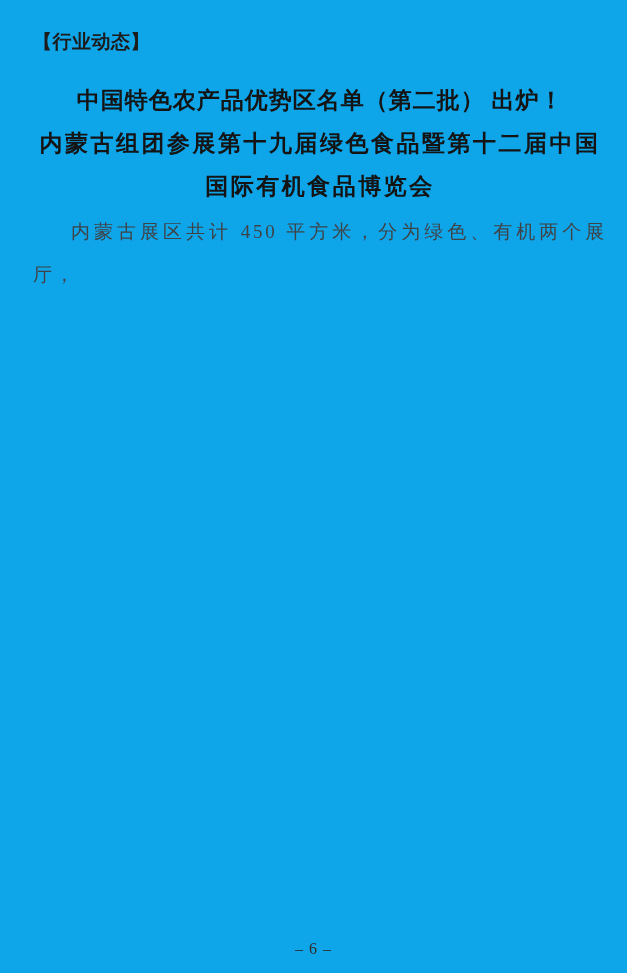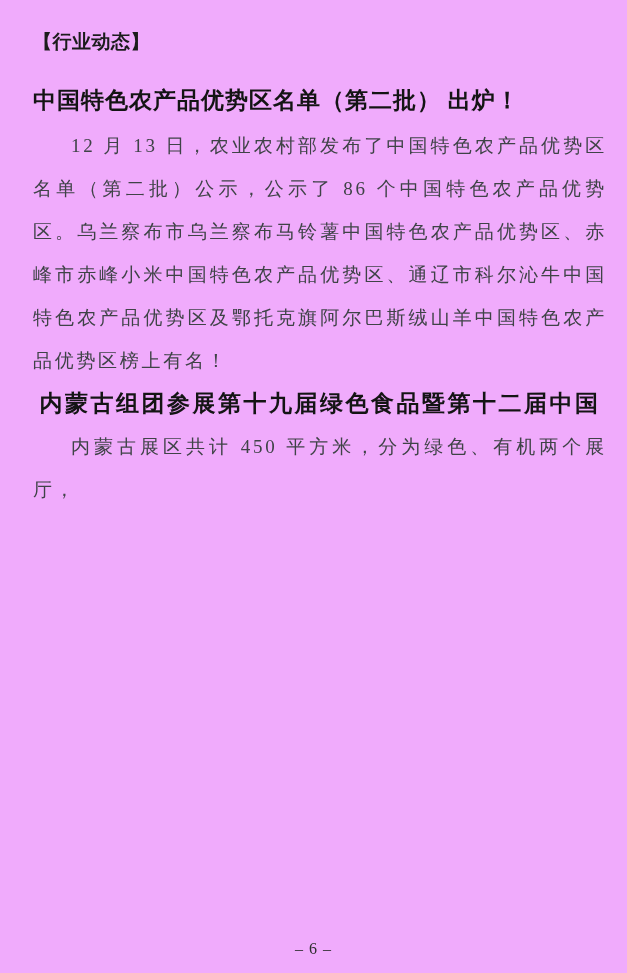--- a/index.html
+++ b/index.html
@@ -4,37 +4,37 @@
 <style>
   html, body {
     margin: 0;
     padding: 0;
     background: #ffffff;
   }
   .page {
     position: relative;
     width: 627px;
     height: 973px;
-    background: #f0abfc;
+    background: #0ea5e9;
     box-sizing: border-box;
     padding: 30px 20px 0 33px;
     overflow: hidden;
     font-family: "Liberation Serif", serif;
   }
   .section-label {
     font-family: "Liberation Sans", sans-serif;
     font-weight: 700;
     font-size: 19px;
     line-height: 24px;
     color: #1c1c1c;
     letter-spacing: 0.5px;
   }
   .article-title {
     margin: 26px 0 0 0;
-    text-align: left;
+    text-align: center;
     font-weight: 700;
     font-size: 23px;
     color: #141414;
     line-height: 42px;
   }
   .article-title .title-line {
     display: block;
     letter-spacing: 1px;
   }
   .article-title-2 {
@@ -76,25 +76,25 @@
 <body>
 
 <div class="page">
 
   <div class="section-label">【行业动态】</div>
 
   <h1 class="article-title">
     <span class="title-line">中国特色农产品优势区名单（第二批） 出炉！</span>
   </h1>
 
-  <p class="body-para">12 月 13 日，农业农村部发布了中国特色农产品优势区名单（第二批）公示，公示了 86 个中国特色农产品优势区。乌兰察布市乌兰察布马铃薯中国特色农产品优势区、赤峰市赤峰小米中国特色农产品优势区、通辽市科尔沁牛中国特色农产品优势区及鄂托克旗阿尔巴斯绒山羊中国特色农产品优势区榜上有名！</p>
 
 
   <h2 class="article-title-2">
     <span class="title-line">内蒙古组团参展第十九届绿色食品暨第十二届中国</span>
+    <span class="title-line">国际有机食品博览会</span>
   </h2>
 
 
   <p class="body-para">内蒙古展区共计 450 平方米，分为绿色、有机两个展厅，</p>
 
   <div class="page-number">– 6 –</div>
 
 </div>
 
 </body></html>

